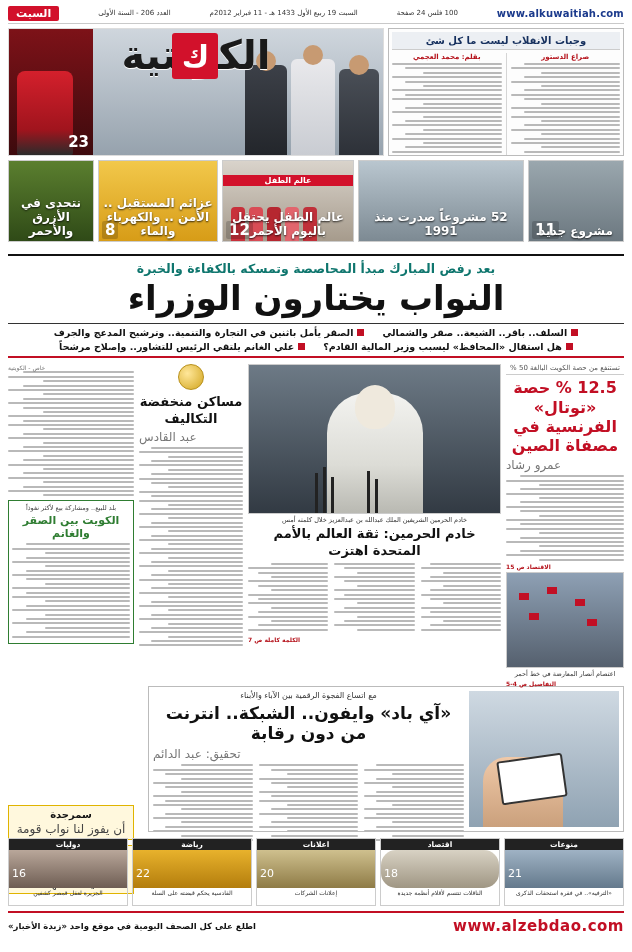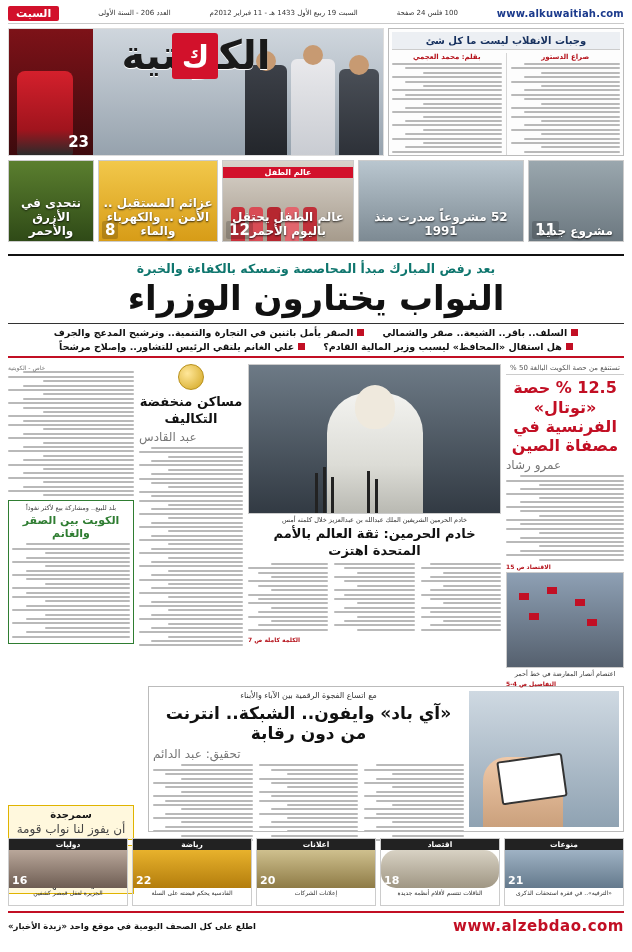--- a/index.html
+++ b/index.html
@@ -95,21 +95,21 @@
     position:absolute; bottom:2px; font-size:15px; font-weight:bold; color:#fff;
     background:rgba(0,0,0,.18); padding:0 3px; border-radius:2px;
   }
   .tnum.l { left:3px; }
   .tcap {
     position:absolute; right:3px; left:3px; bottom:3px;
     font-size:12px; font-weight:bold; color:#fff; text-align:center;
     text-shadow:0 1px 2px rgba(0,0,0,.8);
   }
   .redband {
-    position:absolute; top:6px; right:0; left:0; text-align:center;
+    position:absolute; top:14px; right:0; left:0; text-align:center;
     background:#d2112b; color:#fff; font-size:8px; font-weight:bold; padding:1px 0;
   }
   .kid { position:absolute; bottom:0; width:14px; height:34px; border-radius:4px 4px 0 0; }
 
   
   .kicker {
     text-align:center; font-size:12.5px; font-weight:bold; color:#0f766e;
     border-top:2px solid #111; padding-top:5px; margin-top:12px;
   }
   .headline {
@@ -183,21 +183,21 @@
   .cols3 > div { flex:1; }
 
   
   .sections { display:flex; gap:4px; margin-top:6px; height:68px; }
   .sec { flex:1; border:1px solid #ccc; position:relative; overflow:hidden; }
   .sec .sechead {
     background:#222; color:#fff; font-size:7.5px; font-weight:bold;
     text-align:center; padding:1px 0;
   }
   .sec .secbody { height:38px; position:relative; }
-  .sec .secnum { position:absolute; bottom:1px; left:3px; font-size:11px; font-weight:bold; color:#fff; }
+  .sec .secnum { position:absolute; bottom:8px; left:3px; font-size:11px; font-weight:normal; color:#fff; }
   .sec .seccap { font-size:6px; color:#333; text-align:center; padding:1px; }
   .sec-b1 { background:linear-gradient(180deg,#9fb2c4,#64798c); }
   .sec-b2 { background:linear-gradient(180deg,#d8d2c4,#9f9683);border-radius:15px; }
   .sec-b3 { background:linear-gradient(180deg,#cfc08e,#8e7b46); }
   .sec-b4 { background:linear-gradient(180deg,#e8b22c,#b37d0d); }
   .sec-b5 { background:linear-gradient(180deg,#b9a79a,#6e5d53); }
 
   
   .footer {
     margin-top:5px; border-top:2px solid #c20f24; padding-top:4px;

